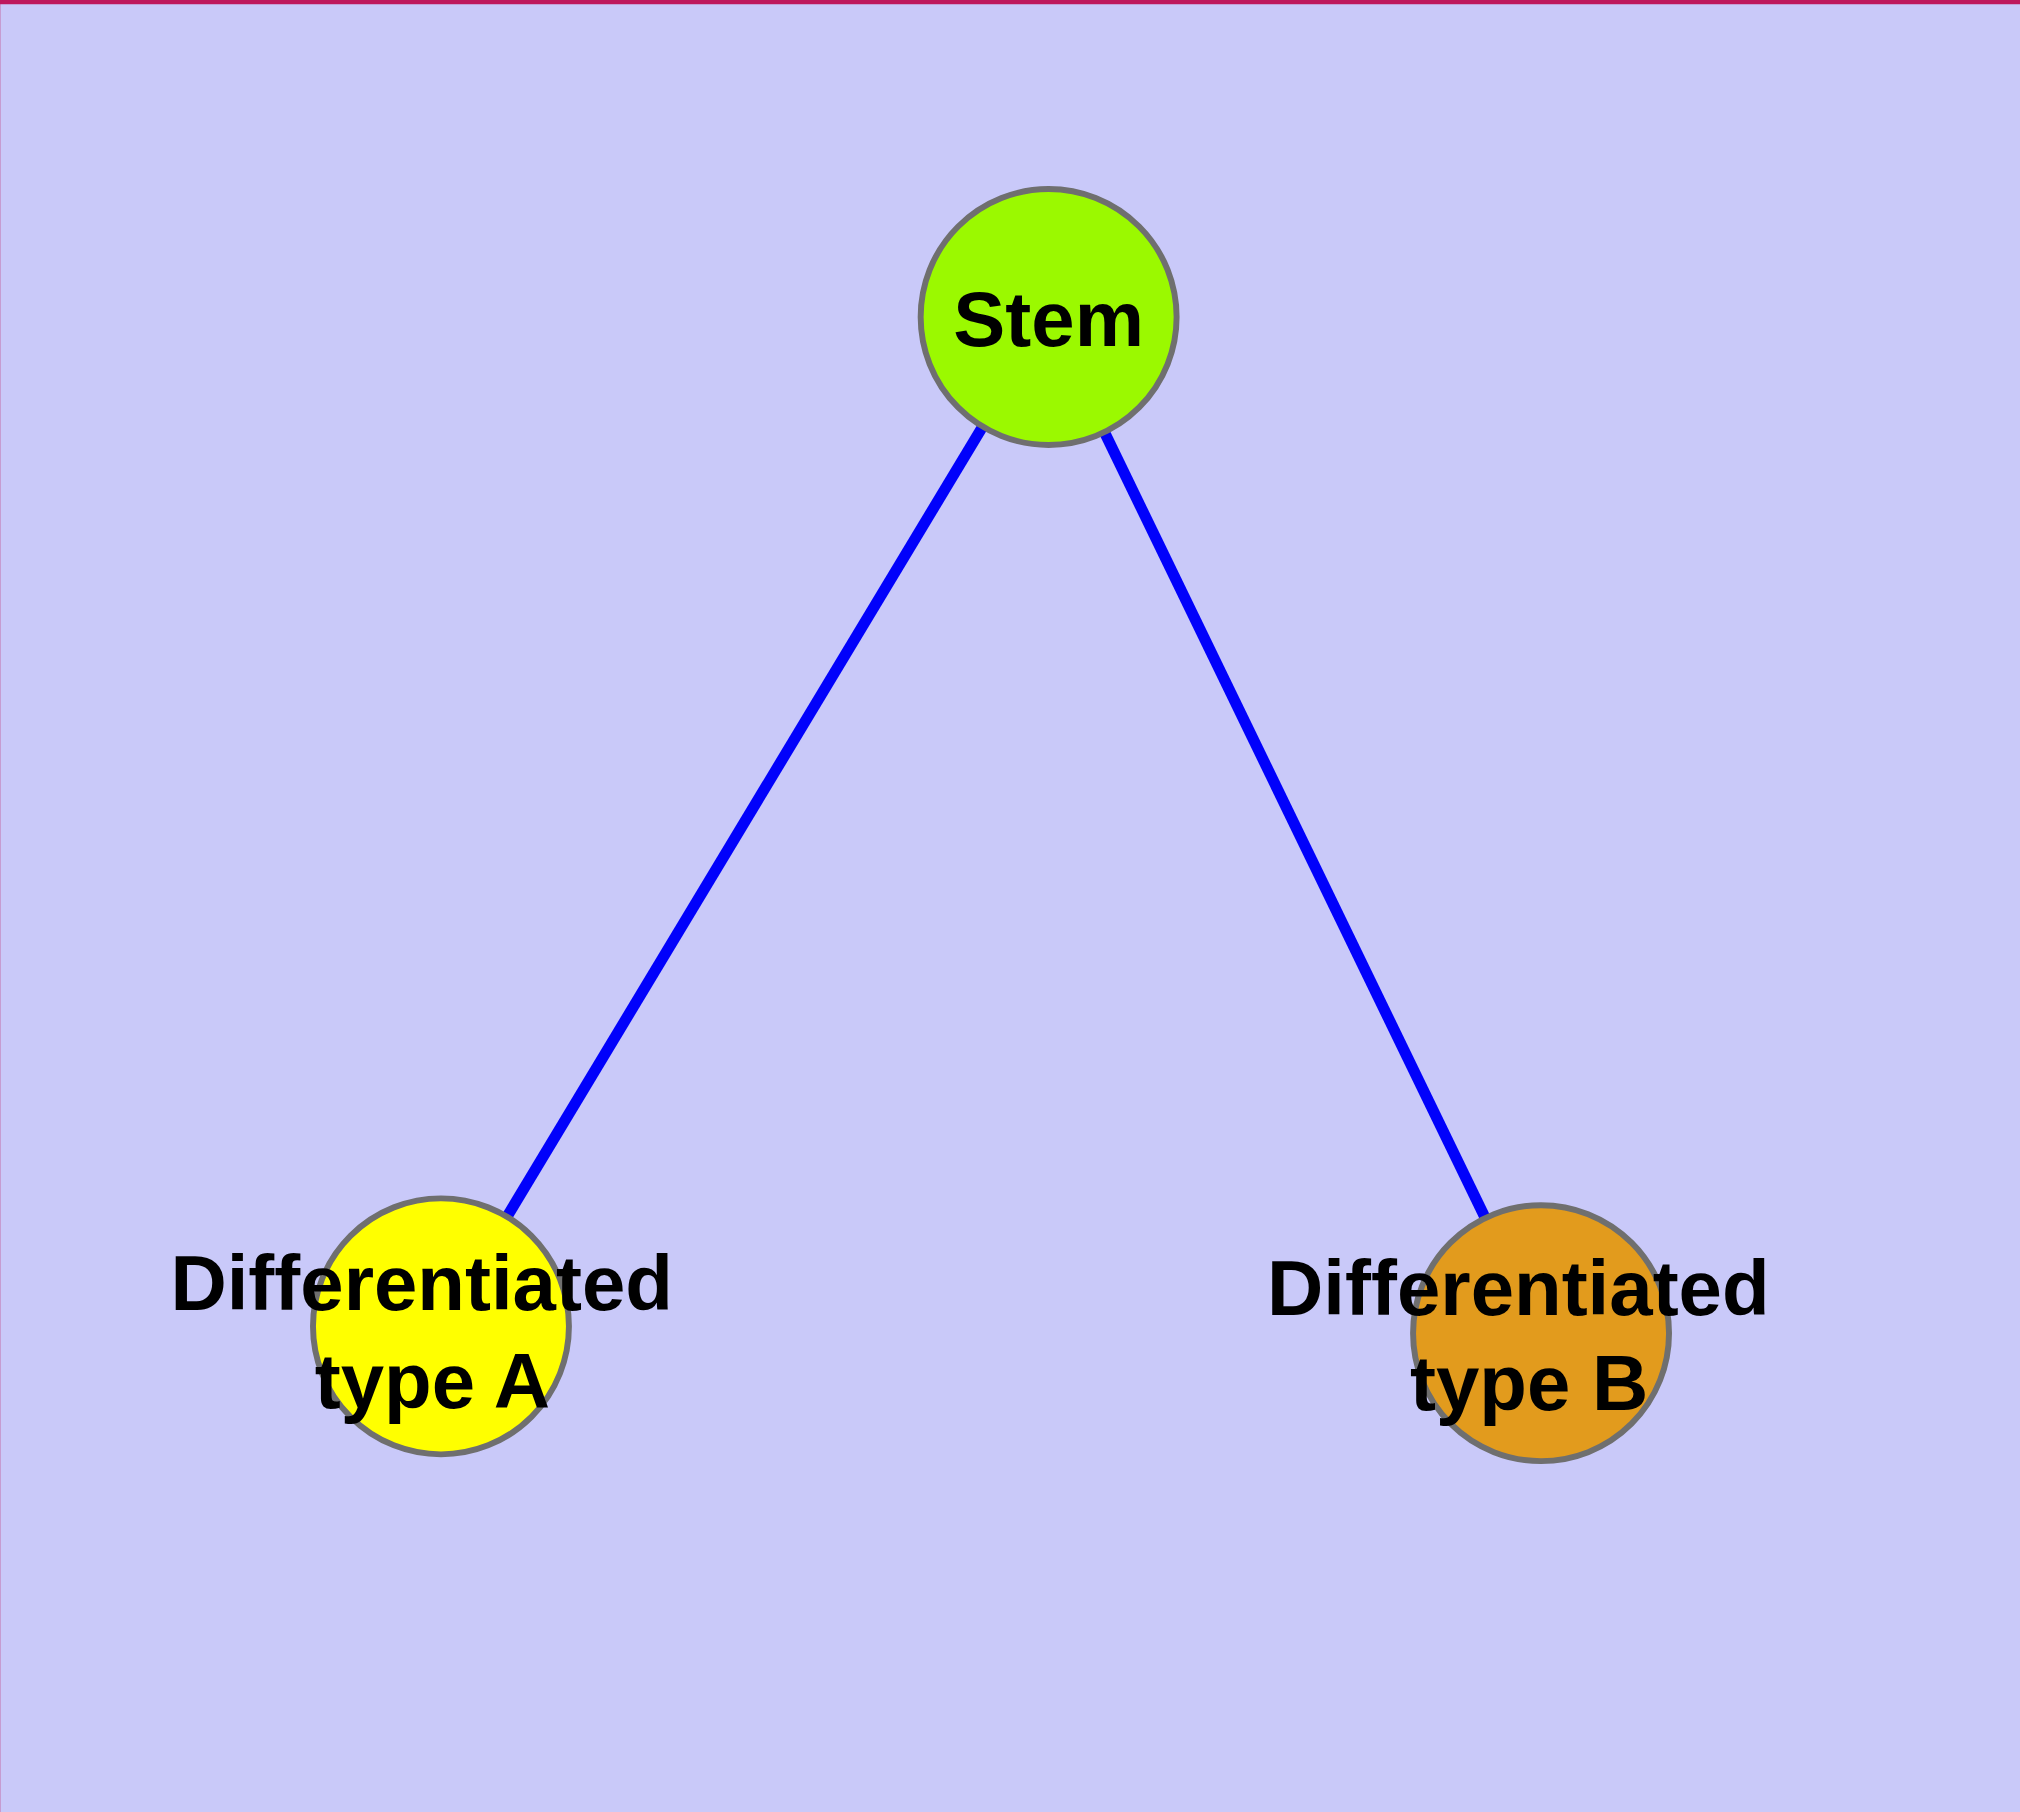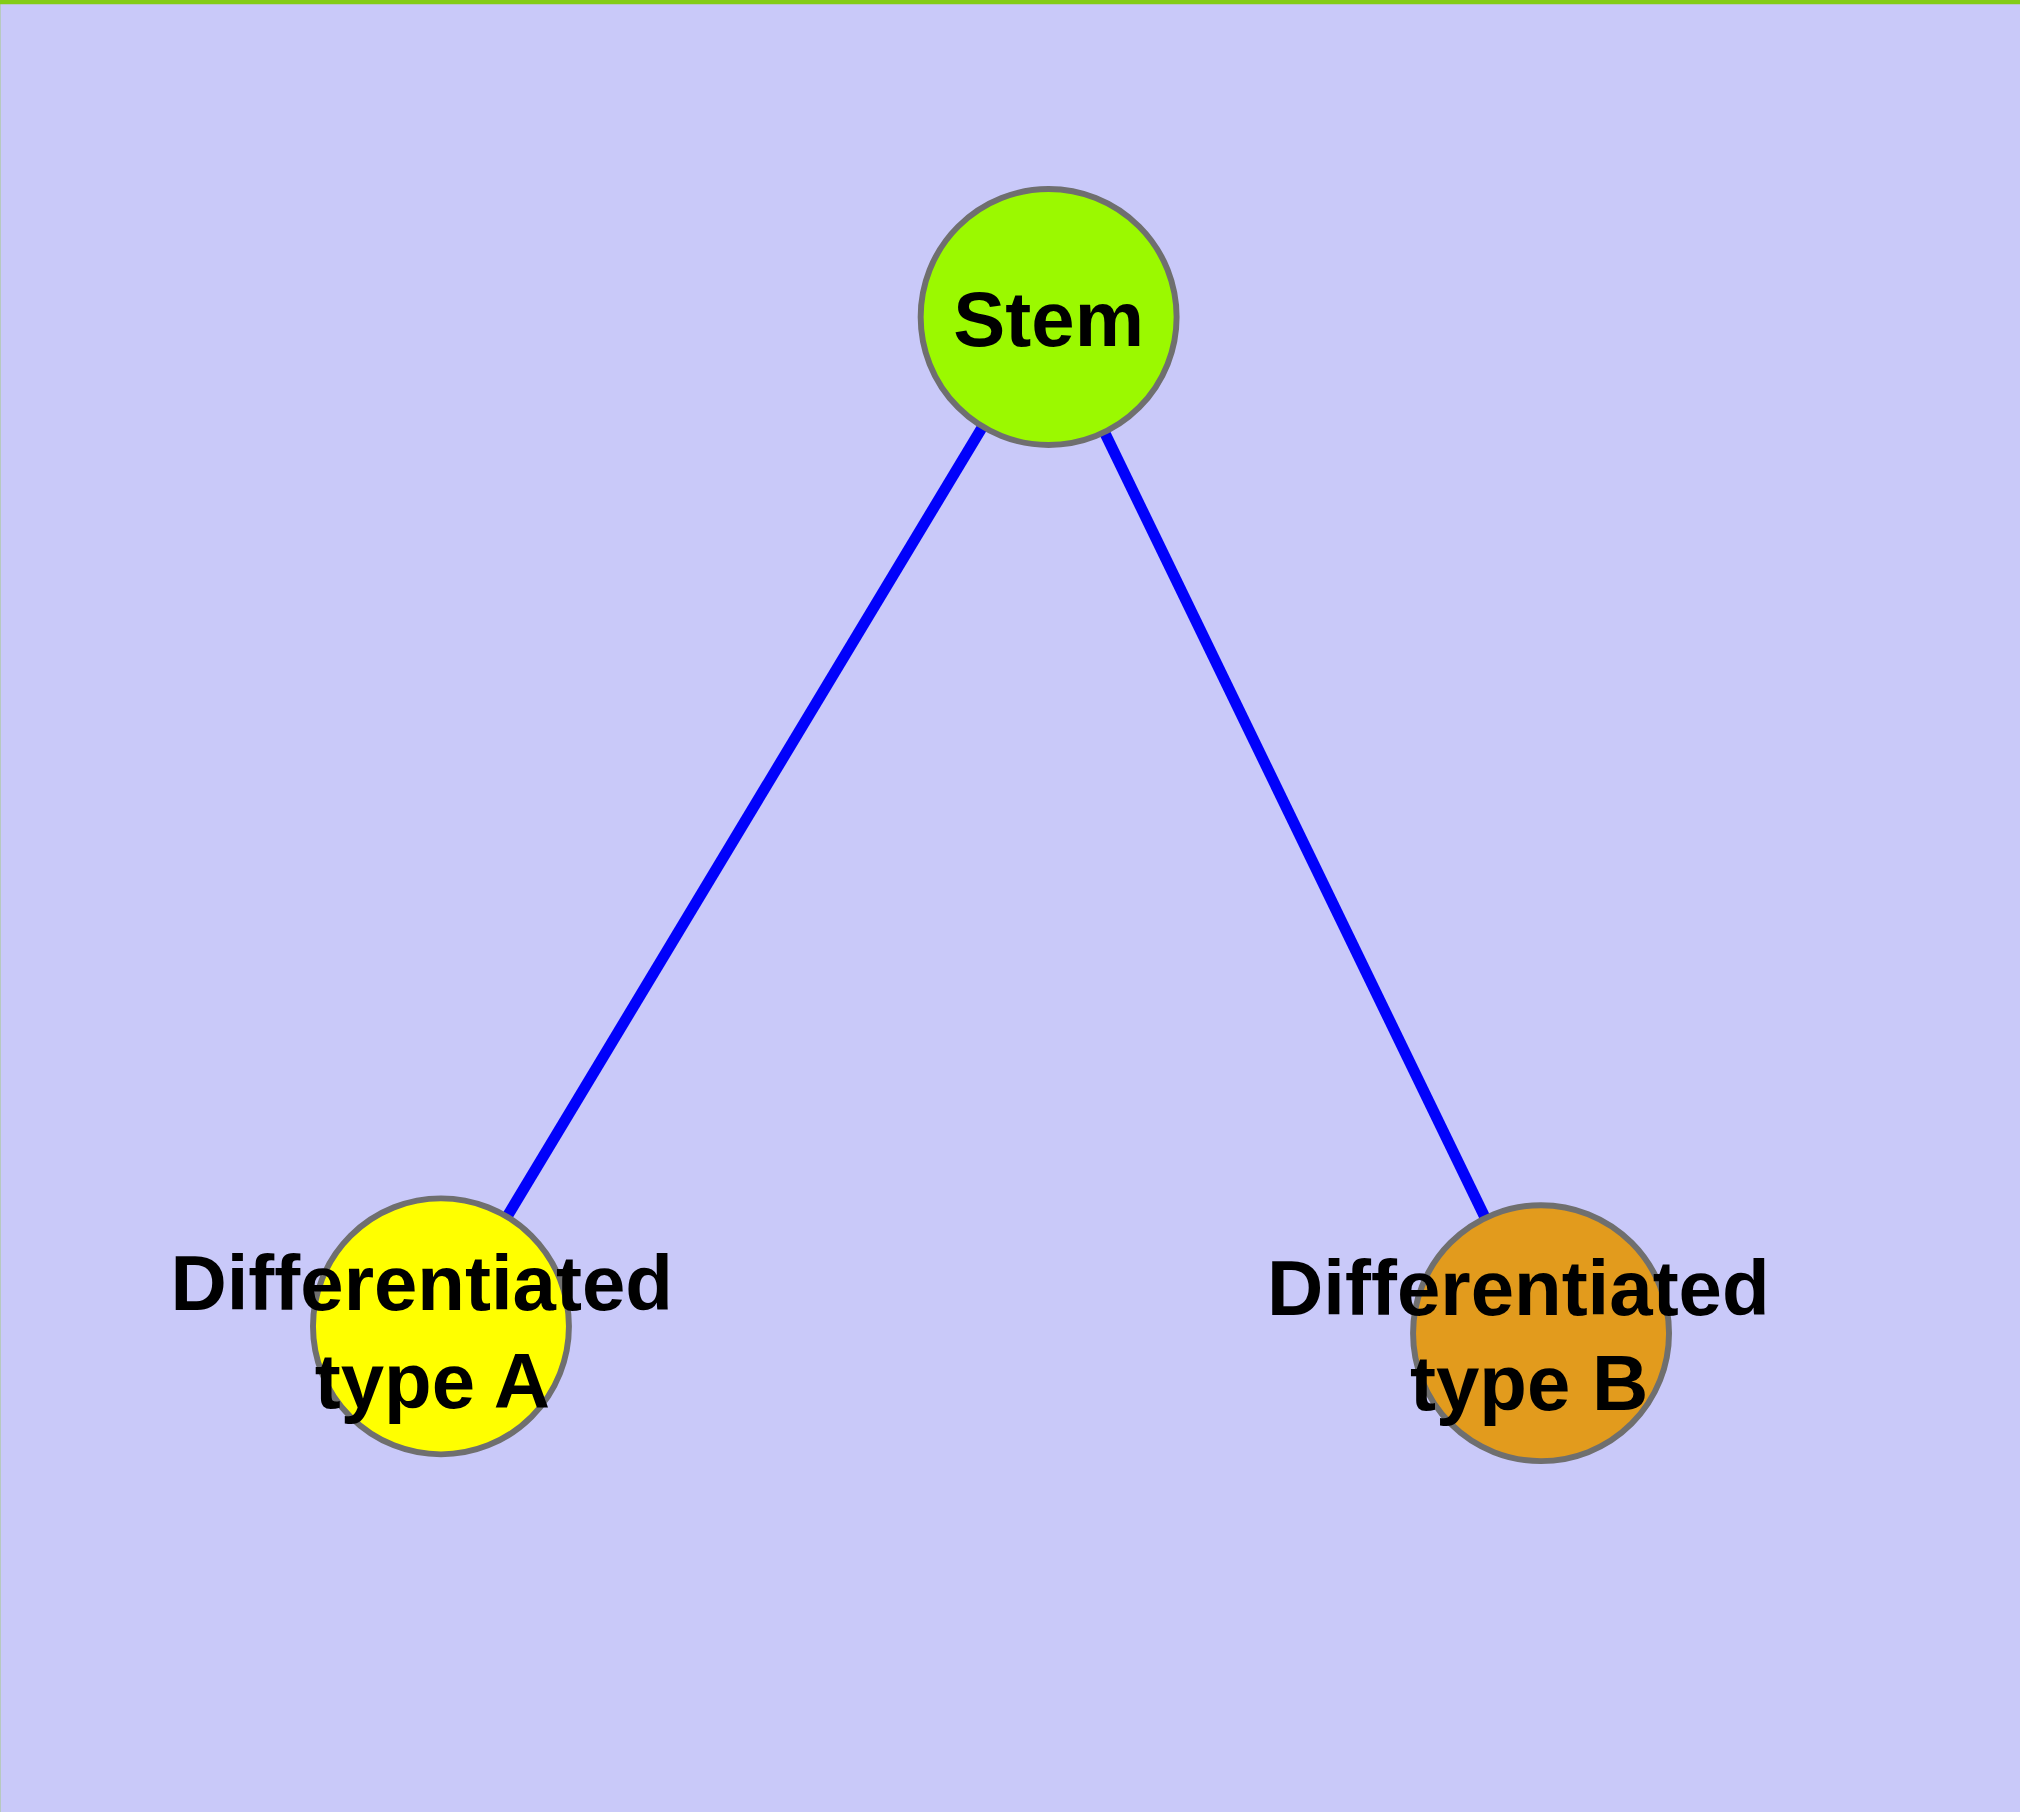--- a/index.html
+++ b/index.html
@@ -2,21 +2,21 @@
 <html style="font-size:13.6px"><head>
 <meta charset="utf-8">
 <style>
   
   html, body { margin: 0; padding: 0; background: #ffffff; }
   .canvas {
     position: relative;
     width: 2021px;
     height: 1812px;
     overflow: hidden;
-    background: #84cc16;
+    background: #be185d;
   }
   .graph-svg {
     position: absolute;
     left: 0; top: 0;
     width: 2021px;
     height: 1812px;
     display: block;
   }
   .edge { stroke-width: 13; fill: none; }
   .node { stroke-width: 7; }

